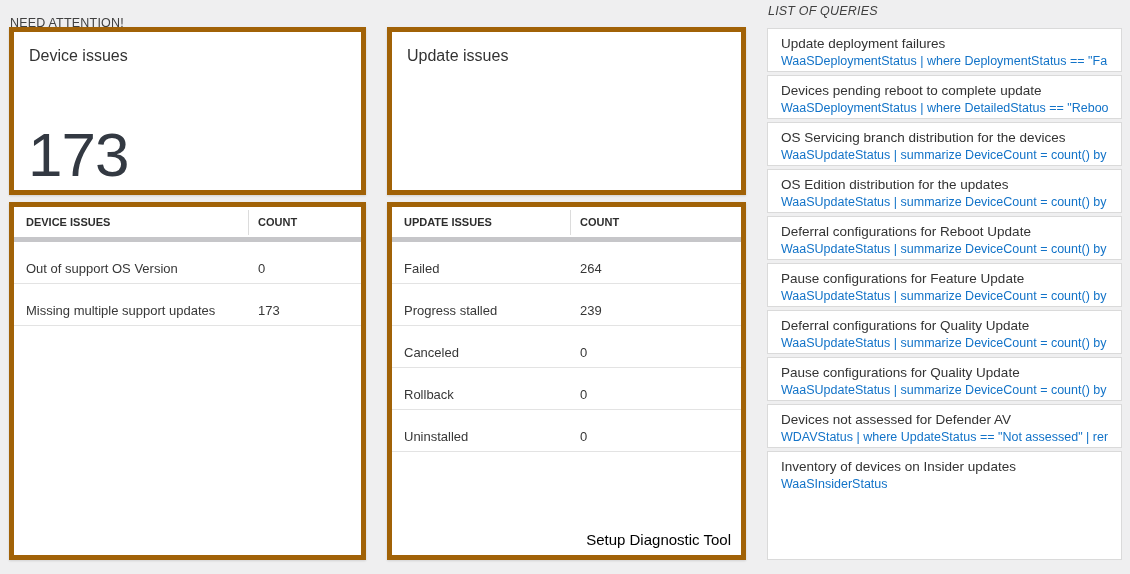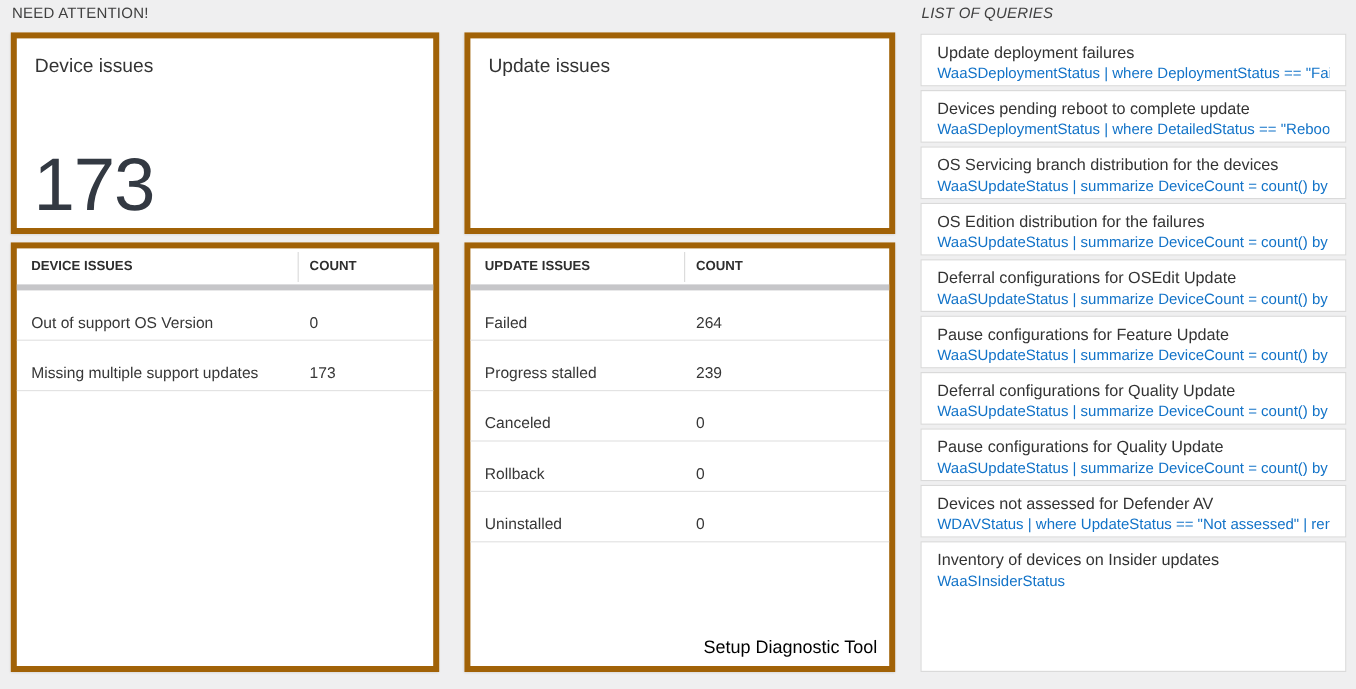--- a/index.html
+++ b/index.html
@@ -7,21 +7,21 @@
   body {
     background:#efeff0;
     font-family:"Liberation Sans","DejaVu Sans",sans-serif;
     color:#333;
     position:relative;
   }
   .section-label {
     position:absolute; top:4px;
     font-size:12.5px; color:#404040; letter-spacing:.2px;
   }
-  #lbl-need-attention { left:10px; }
+  #lbl-need-attention { left:10px;margin-top:12px; }
   #lbl-list-queries  { left:768px;font-style:italic; }
 
   .card {
     position:absolute; background:#fff;
     border:5px solid #a16207;
     box-shadow:0 1px 2px rgba(0,0,0,.12);
   }
 
   
   .num-card { top:27px; height:168px; }
@@ -182,26 +182,26 @@
       <div class="query-title">Devices pending reboot to complete update</div>
       <div class="query-code">WaaSDeploymentStatus | where DetailedStatus == "Reboot pend...</div>
     </div>
 
     <div class="query-card">
       <div class="query-title">OS Servicing branch distribution for the devices</div>
       <div class="query-code">WaaSUpdateStatus | summarize DeviceCount = count() by OSSer...</div>
     </div>
 
     <div class="query-card">
-      <div class="query-title">OS Edition distribution for the failures</div>
+      <div class="query-title">OS Edition distribution for the updates</div>
       <div class="query-code">WaaSUpdateStatus | summarize DeviceCount = count() by OSEdit...</div>
     </div>
 
     <div class="query-card">
-      <div class="query-title">Deferral configurations for OSEdit Update</div>
+      <div class="query-title">Deferral configurations for Reboot Update</div>
       <div class="query-code">WaaSUpdateStatus | summarize DeviceCount = count() by Featur...</div>
     </div>
 
     <div class="query-card">
       <div class="query-title">Pause configurations for Feature Update</div>
       <div class="query-code">WaaSUpdateStatus | summarize DeviceCount = count() by Featur...</div>
     </div>
 
     <div class="query-card">
       <div class="query-title">Deferral configurations for Quality Update</div>

